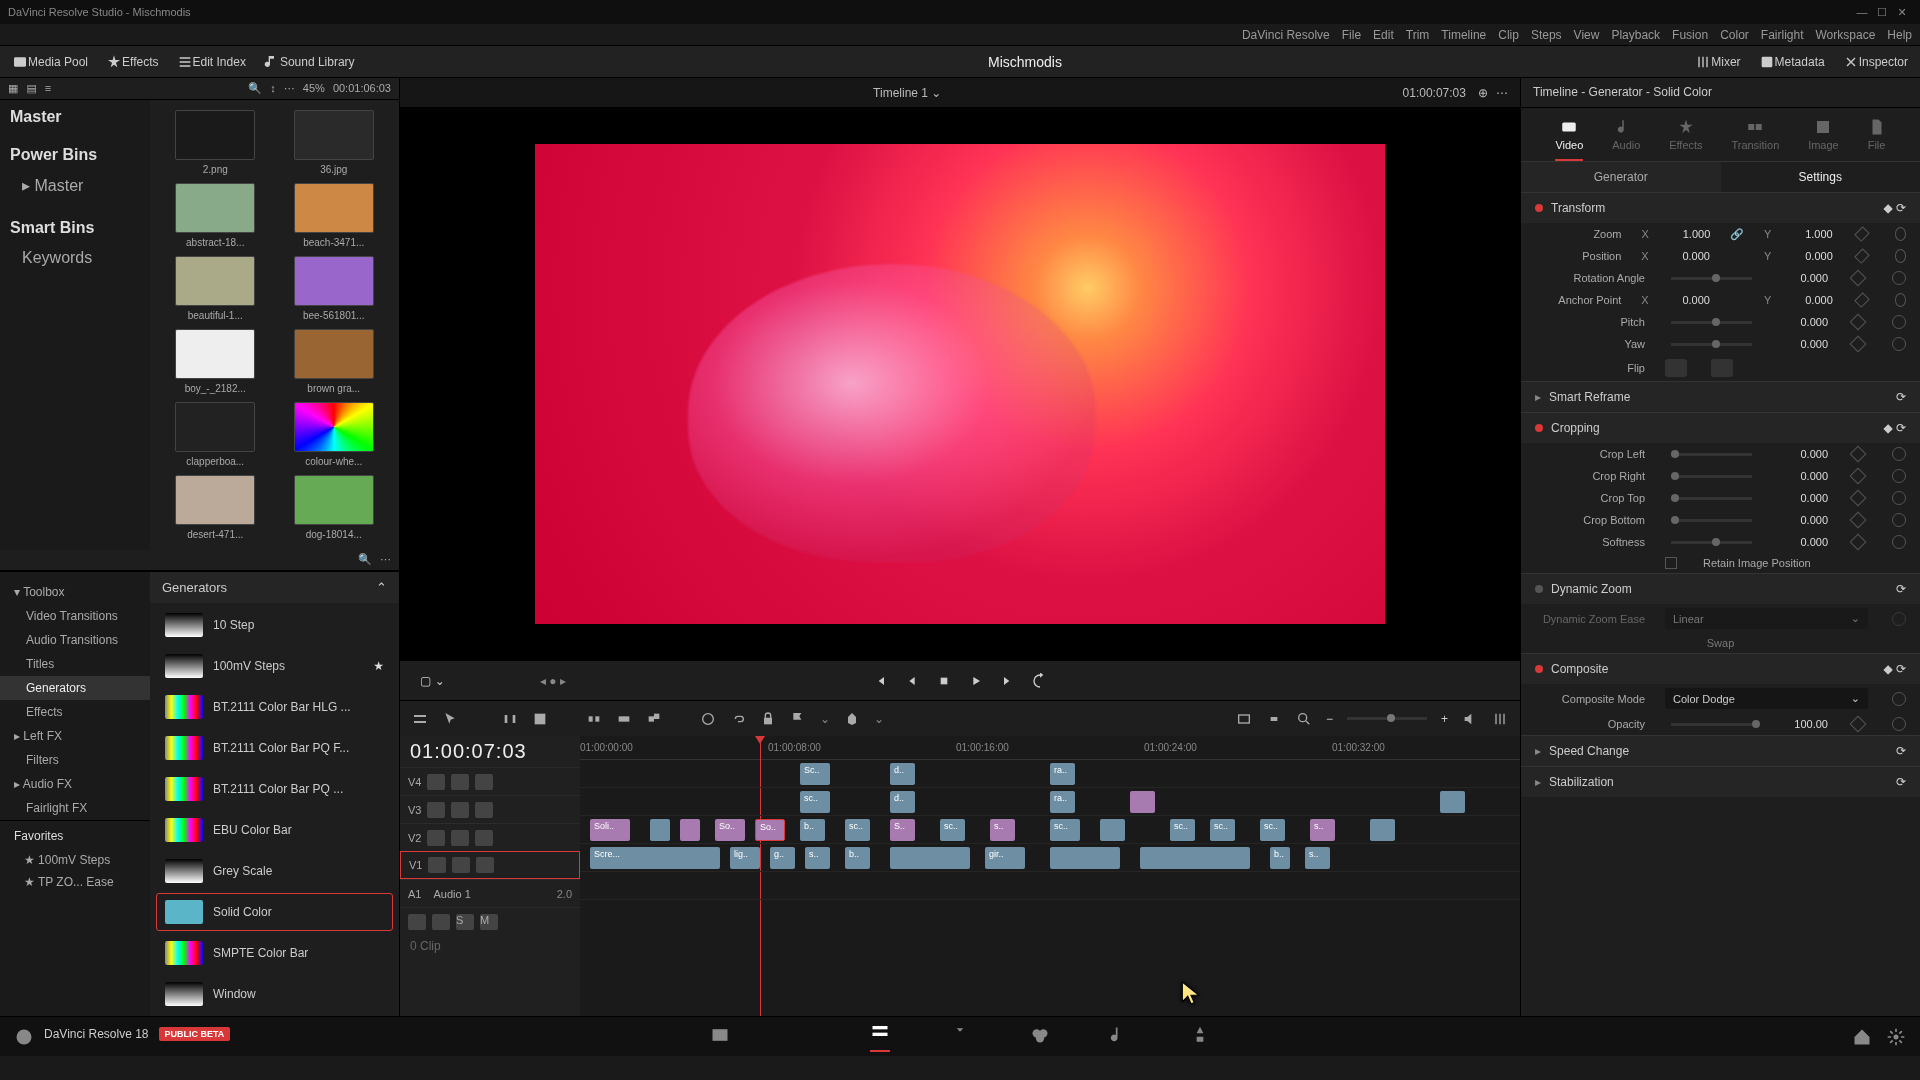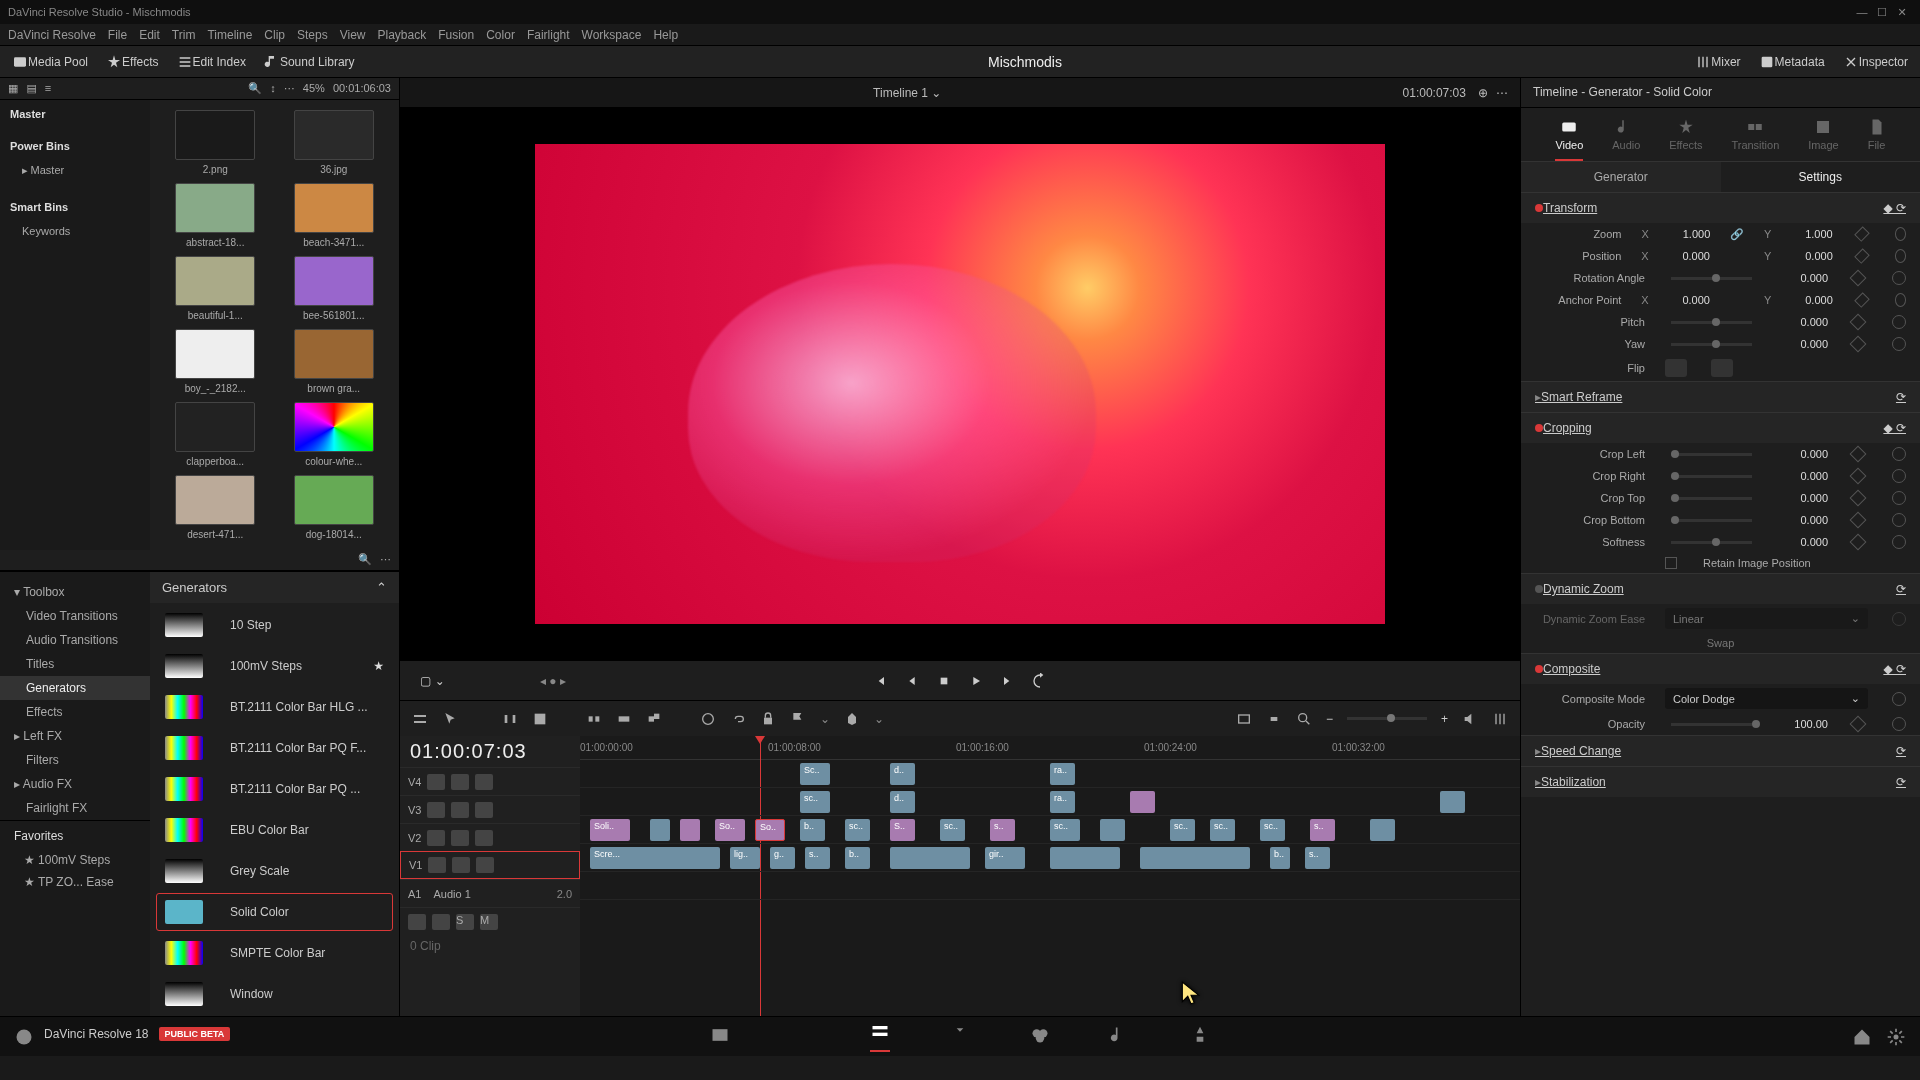--- a/index.html
+++ b/index.html
@@ -1,45 +1,45 @@
 <!DOCTYPE html>
 <html><head>
 <meta charset="utf-8">
 <style>
 * { margin: 0; padding: 0; box-sizing: border-box; font-family: -apple-system, BlinkMacSystemFont, "Segoe UI", sans-serif; }
 body { background: #1a1a1a; color: #ccc; font-size: 12px; overflow: hidden; width: 1920px; height: 1080px; }
 .titlebar { height: 24px; background: #0f0f0f; display: flex; align-items: center; padding: 0 8px; color: #888; font-size: 11px; }
 .titlebar .spacer { flex: 1; }
 .win-btn { width: 20px; text-align: center; }
-.menubar { height: 22px; background: #1a1a1a; display: flex; align-items: center; padding: 0 8px; gap: 12px; color: #999; font-size: 12px; border-bottom: 1px solid #000; }
+.menubar { height: 22px; background: #1a1a1a; display: flex; align-items: center; padding: 0 8px; gap: 12px; color: #999; font-size: 12px; border-bottom: 1px solid #000; justify-content: flex-end; }
 .toolbar-top { height: 32px; background: #222; display: flex; align-items: center; padding: 0 12px; gap: 18px; border-bottom: 1px solid #000; }
 .toolbar-top .btn { display: flex; align-items: center; color: #ccc; }
 .toolbar-top .spacer { flex: 1; }
 .toolbar-top .title { font-size: 14px; color: #eee; }
 .toolbar-top svg { width: 16px; height: 16px; }
 .main { display: flex; height: 938px; }
 .left-col { width: 400px; background: #1e1e1e; border-right: 1px solid #000; display: flex; flex-direction: column; }
 .subtoolbar { height: 30px; display: flex; align-items: center; padding: 0 8px; gap: 8px; border-bottom: 1px solid #000; color: #aaa; font-size: 11px; }
 .pool-area { flex: 1; display: flex; }
-.bin-sidebar { width: 150px; background: #1a1a1a; padding: 8px 10px; font-size: 11px; }
+.bin-sidebar { width: 150px; background: #1a1a1a; padding: 8px 10px; font-size: 16px; }
 .bin-header { font-weight: 600; color: #ddd; margin-bottom: 8px; }
 .bin-item { padding: 4px 0 4px 12px; color: #aaa; }
 .bin-section { margin-top: 20px; }
 .thumbs { flex: 1; padding: 10px; display: grid; grid-template-columns: 1fr 1fr; gap: 8px; overflow: hidden; }
 .thumb { display: flex; flex-direction: column; align-items: center; }
 .thumb-img { width: 80px; height: 50px; background: #333; border: 1px solid #444; border-radius: 2px; }
 .thumb-label { font-size: 10px; color: #aaa; margin-top: 4px; max-width: 80px; overflow: hidden; text-overflow: ellipsis; white-space: nowrap; }
 .fx-area { height: 460px; display: flex; border-top: 1px solid #000; }
 .fx-tree { width: 150px; background: #1a1a1a; padding: 8px 0; font-size: 12px; }
 .fx-tree-item { padding: 5px 14px; color: #aaa; }
 .fx-tree-item.child { padding-left: 26px; }
 .fx-tree-item.sel { color: #eee; background: #333; }
 .fx-list { flex: 1; background: #1e1e1e; }
 .fx-list-header { padding: 8px 12px; color: #ccc; font-size: 13px; background: #252525; }
-.fx-item { display: flex; align-items: center; gap: 27px; padding: 6px 8px; margin: 3px 6px; border: 1px solid transparent; border-radius: 3px; }
+.fx-item { display: flex; align-items: center; gap: 10px; padding: 6px 8px; margin: 3px 6px; border: 1px solid transparent; border-radius: 3px; }
 .fx-item.sel { border-color: #d93838; }
 .fx-swatch { width: 38px; height: 24px; background: linear-gradient(#000,#fff); border-radius: 2px; }
 .fx-item .star { margin-left: auto; color: #ddd; }
 .favs { padding: 8px 14px; border-top: 1px solid #000; }
 .fav-item { padding: 4px 0 4px 10px; color: #aaa; }
 .center-col { flex: 1; background: #161616; display: flex; flex-direction: column; }
 .viewer-header { height: 30px; display: flex; align-items: center; padding: 0 12px; border-bottom: 1px solid #000; font-size: 12px; color: #bbb; }
 .viewer { flex: 1; display: flex; align-items: center; justify-content: center; background: #000; }
 .viewer-img { width: 850px; height: 480px; background: radial-gradient(circle at 65% 30%, #ffcc66 0%, #ff8844 8%, #ff3355 25%, #dd1144 45%, #cc0033 100%); position: relative; overflow: hidden; }
 .bulb { position: absolute; left: 18%; top: 25%; width: 48%; height: 62%; background: radial-gradient(ellipse at 40% 40%, rgba(255,220,255,0.7), rgba(255,100,180,0.4) 40%, rgba(200,50,120,0.2) 70%); border-radius: 50% 50% 45% 45%; filter: blur(1px); }
@@ -64,21 +64,21 @@
 .clip.sel { border: 1px solid #d93838; }
 .right-col { width: 400px; background: #1e1e1e; border-left: 1px solid #000; display: flex; flex-direction: column; overflow-y: auto; }
 .insp-header { height: 30px; padding: 7px 12px; border-bottom: 1px solid #000; color: #ccc; font-size: 12px; }
 .insp-tabs { display: flex; justify-content: space-around; padding: 10px 20px 0; border-bottom: 1px solid #333; }
 .insp-tab { display: flex; flex-direction: column; align-items: center; gap: 3px; padding-bottom: 8px; font-size: 11px; color: #666; border-bottom: 2px solid transparent; }
 .insp-tab.active { color: #eee; border-bottom-color: #d93838; }
 .insp-tab svg { width: 18px; height: 18px; }
 .mode-tabs { display: flex; }
 .mode-tab { flex: 1; text-align: center; padding: 8px; background: #252525; color: #aaa; font-size: 12px; }
 .mode-tab.active { background: #1e1e1e; color: #eee; }
-.section-hdr { display: flex; align-items: center; padding: 8px 14px; background: #252525; border-top: 1px solid #333; font-size: 12px; text-decoration: underline; }
+.section-hdr { display: flex; align-items: center; gap: 8px; padding: 8px 14px; background: #252525; border-top: 1px solid #333; font-size: 12px; }
 .dot { width: 8px; height: 8px; border-radius: 50%; background: #d93838; }
 .dot.grey { background: #555; }
 .prop-row { display: flex; align-items: center; padding: 4px 14px; gap: 20px; font-size: 11px; }
 .prop-label { width: 110px; text-align: right; color: #aaa; }
 .val { width: 50px; text-align: right; color: #ddd; background: transparent; border: none; }
 .xy { width: 12px; color: #888; }
 .slider-rail { flex: 1; height: 3px; background: #333; position: relative; margin: 0 6px; }
 .slider-thumb { position: absolute; width: 8px; height: 8px; background: #666; border-radius: 50%; top: -3px; }
 .kf { width: 12px; height: 12px; transform: rotate(45deg); border: 1px solid #555; margin: 0 4px; }
 .circ { width: 14px; height: 14px; border: 1px solid #555; border-radius: 50%; margin-left: 4px; }

